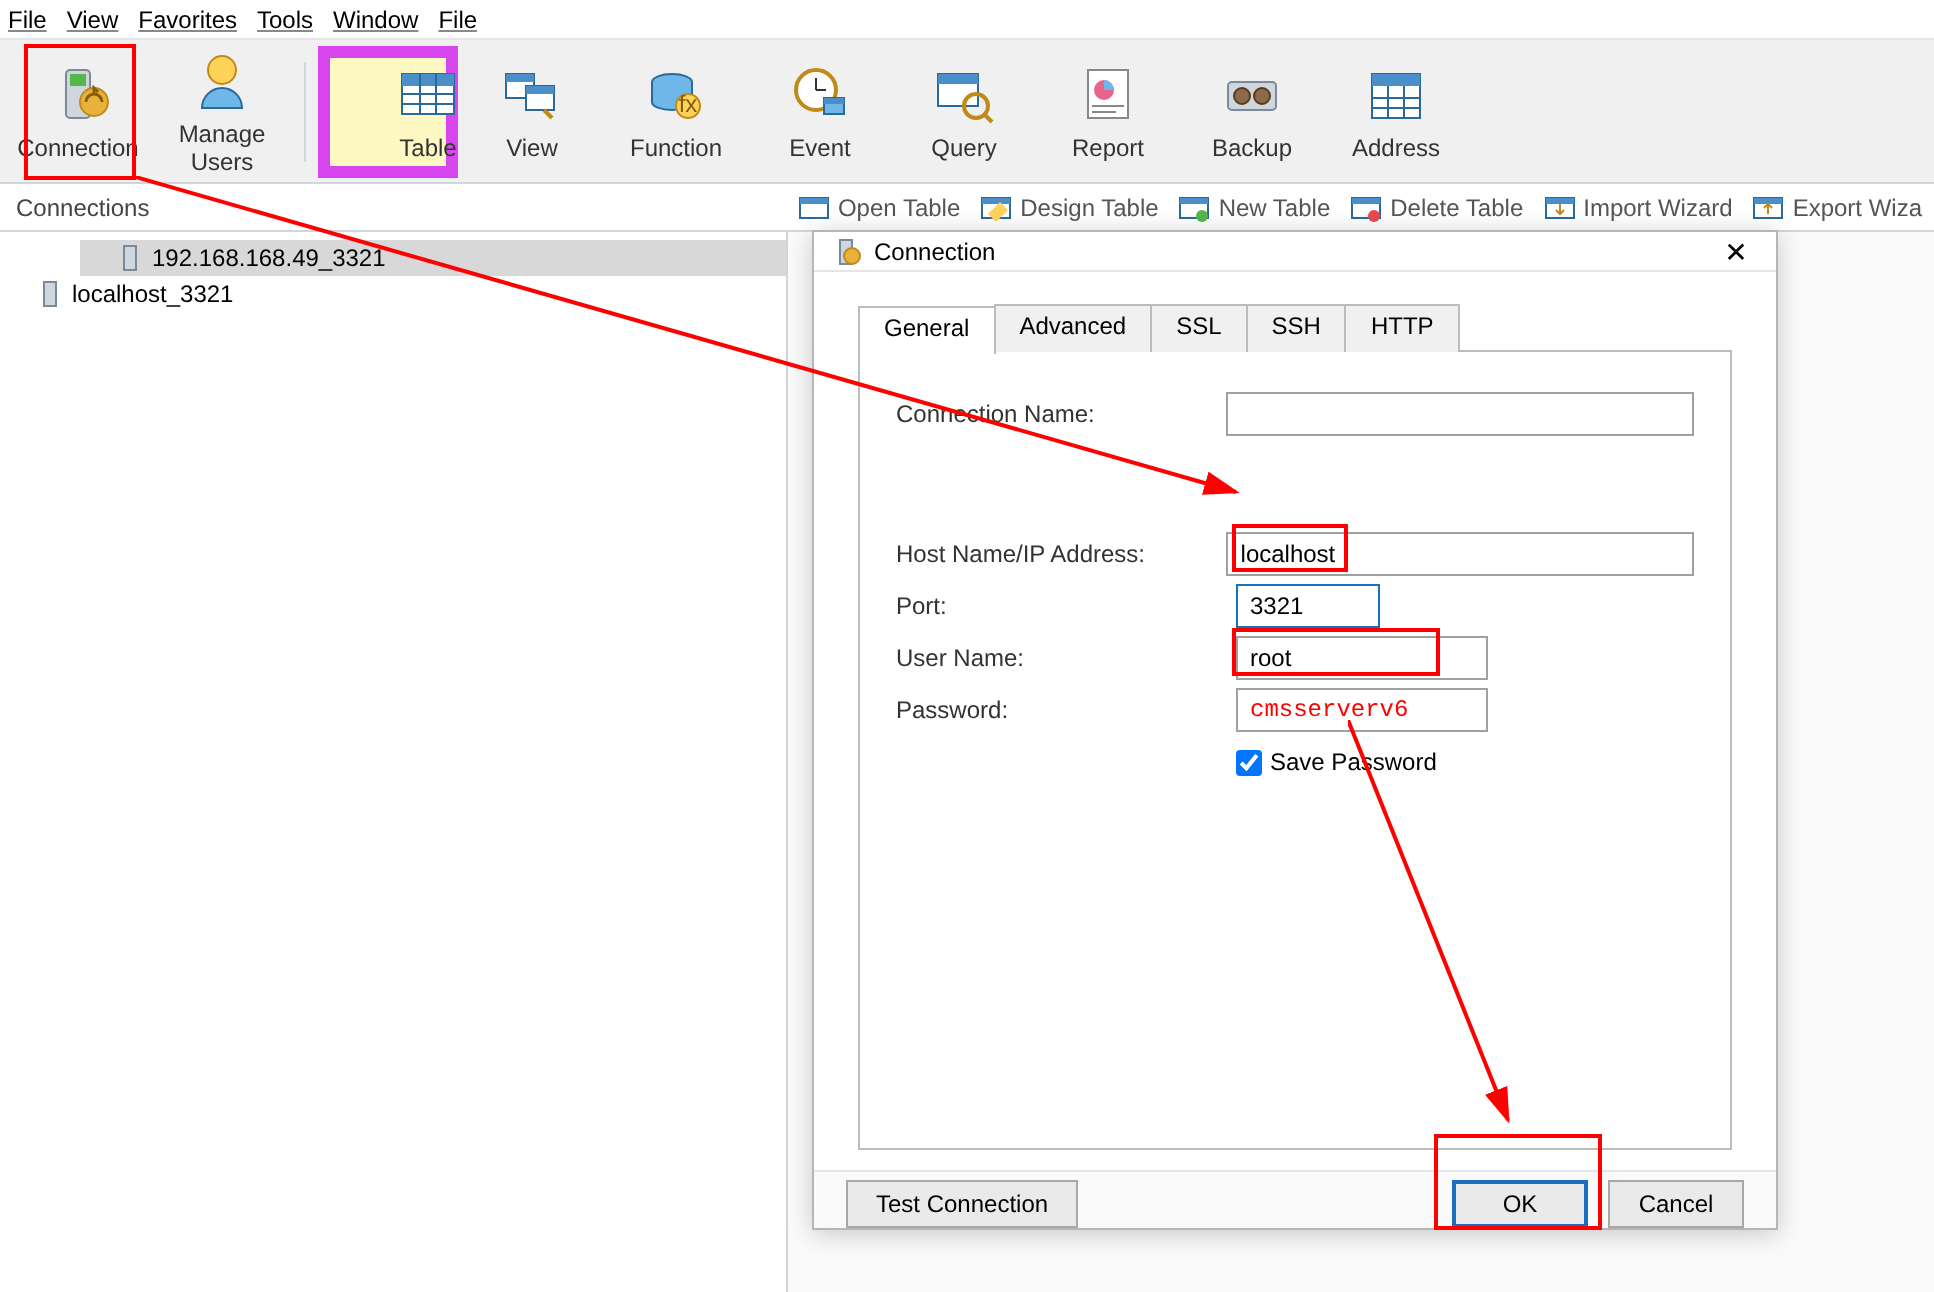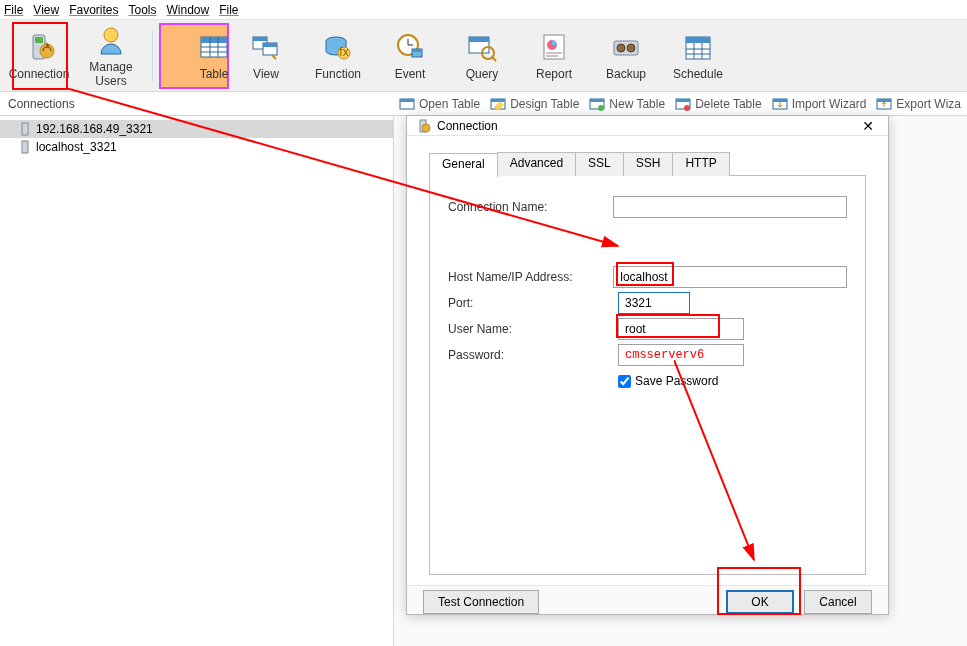--- a/index.html
+++ b/index.html
@@ -5,40 +5,40 @@
 * { box-sizing: border-box; margin: 0; padding: 0; font-family: "Segoe UI", Tahoma, sans-serif; font-size: 12px; }
 body { background: #fff; width: 967px; height: 646px; overflow: hidden; position: relative; }
 
 
 .menubar { height: 20px; display: flex; align-items: center; padding: 0 4px; gap: 10px; background: #fff; border-bottom: 1px solid #e5e5e5; }
 .menubar span { text-decoration: underline; text-decoration-color: #888; cursor: default; }
 
 
 .toolbar { height: 72px; display: flex; align-items: center; padding: 2px 4px; gap: 2px; background: #f0f0f0; border-bottom: 1px solid #d0d6dc; }
 .tbtn { width: 70px; height: 66px; display: flex; flex-direction: column; align-items: center; justify-content: center; gap: 4px; border: 1px solid transparent; cursor: pointer; }
-.tbtn.sel { background: #fdba74; border: 2px solid #d946ef; padding-left: 40px; }
+.tbtn.sel { background: #fef9c3; border: 6px solid #d946ef; padding-left: 40px; }
 .tbtn .ico { width: 32px; height: 32px; display: flex; align-items: center; justify-content: center; }
 .tbtn .lbl { font-size: 12px; color: #333; text-align: center; }
 .divider { width: 1px; height: 50px; background: #d0d6dc; margin: 0 4px; }
 
 
 svg { display: block; }
 
 
 .subbar { height: 24px; display: flex; align-items: center; background: #fff; border-bottom: 1px solid #d0d6dc; }
 .subbar .left { flex: 1; padding: 0 8px; color: #444; }
 .subbar .actions { display: flex; gap: 10px; padding-right: 6px; }
 .subbar .act { display: flex; align-items: center; gap: 4px; color: #555; cursor: pointer; white-space: nowrap; }
 .subbar .act .mini { width: 16px; height: 16px; }
 
 
 .main { display: flex; height: calc(646px - 20px - 72px - 24px); }
 .tree { width: 394px; border-right: 1px solid #d0d6dc; padding: 4px 0; background: #fff; }
 .tree-item { display: flex; align-items: center; gap: 4px; height: 18px; padding-left: 18px; }
-.tree-item.sel { background: #d8d8d8; }
+.tree-item.sel { background: #d8d8d8; margin-left: 40px; }
 .tree-item .mini { width: 14px; height: 14px; }
 .content { flex: 1; background: #fafafa; position: relative; }
 
 
 .dialog { position: absolute; left: 406px; top: 115px; width: 483px; height: 500px; background: #fff; border: 1px solid #b6b6b6; box-shadow: 0 2px 12px rgba(0,0,0,0.2); display: flex; flex-direction: column; }
 .dlg-title { height: 28px; display: flex; align-items: center; padding: 0 8px; border-bottom: 1px solid #e5e5e5; }
 .dlg-title .t { flex: 1; margin-left: 6px; }
 .dlg-title .close { width: 24px; text-align: center; font-size: 14px; cursor: pointer; }
 .dlg-body { flex: 1; padding: 16px 22px 10px 22px; position: relative; }
 .tabs { display: flex; height: 24px; }
@@ -180,21 +180,21 @@
     <span class="ico">
       <svg width="32" height="32" viewBox="0 0 32 32">
           <rect x="4" y="6" width="24" height="22" fill="#fff" stroke="#2a6a9a"></rect>
           <rect x="4" y="6" width="24" height="6" fill="#4a8fc9"></rect>
           <line x1="12" y1="12" x2="12" y2="28" stroke="#2a6a9a"></line>
           <line x1="20" y1="12" x2="20" y2="28" stroke="#2a6a9a"></line>
           <line x1="4" y1="18" x2="28" y2="18" stroke="#2a6a9a"></line>
           <line x1="4" y1="23" x2="28" y2="23" stroke="#2a6a9a"></line>
         </svg>
     </span>
-    <span class="lbl">Schedule</span>
+    <span class="lbl">Address</span>
   </div>
 </div>
 
 <div class="subbar">
   <div class="left">Connections</div>
   <div class="actions">
     <div class="act">
         <span class="mini">
           <svg width="16" height="16">
             <rect x="1" y="3" width="14" height="10" fill="#fff" stroke="#2a6a9a"></rect>

